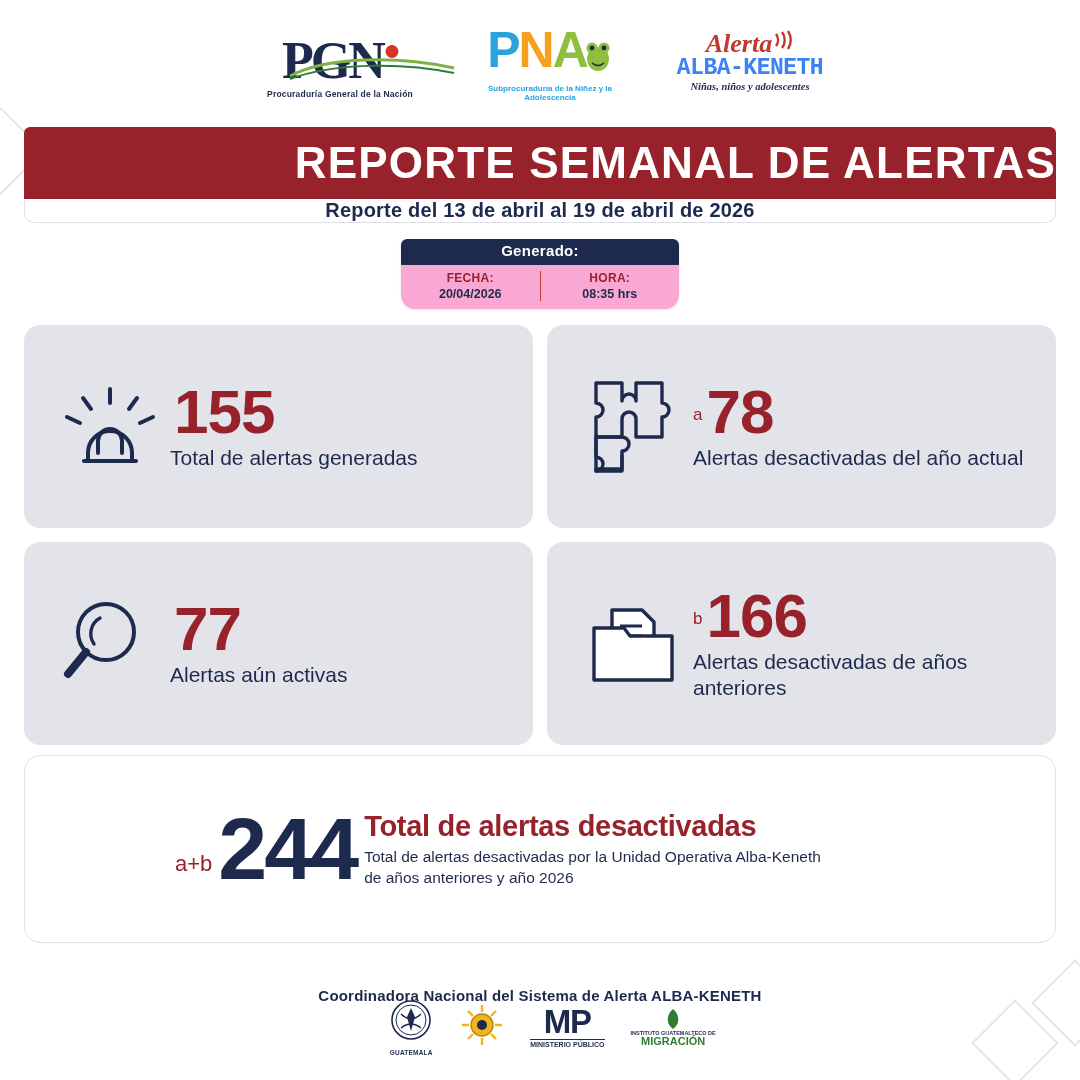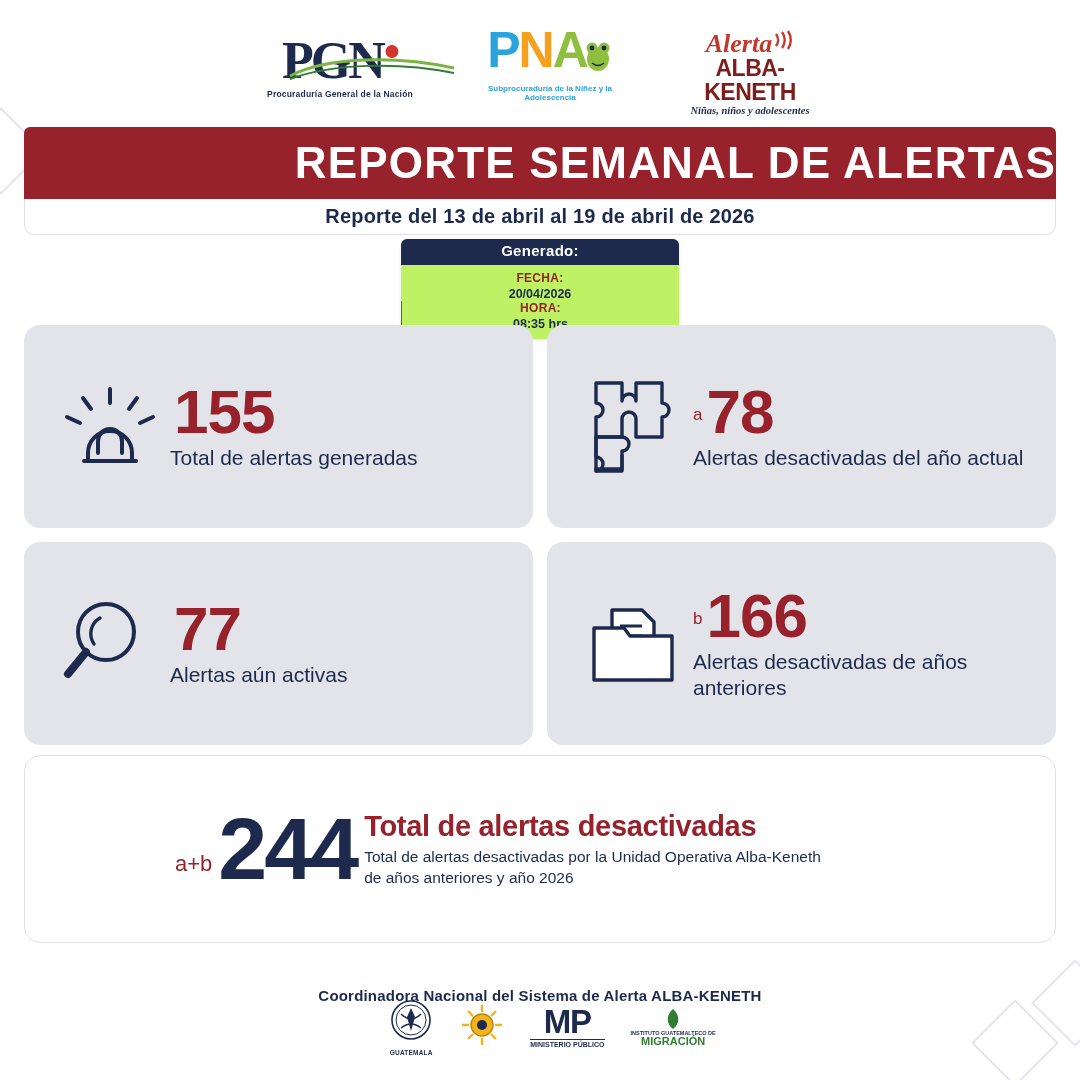--- a/index.html
+++ b/index.html
@@ -105,24 +105,24 @@
     line-height: 24px;
     position: relative;
     display: inline-block;
   }
   .aak-waves {
     display: inline-block;
     width: 22px; height: 20px;
     vertical-align: 2px;
   }
   .aak-main {
-    font-family: Liberation Sans, sans-serif;
+    font-family: Liberation Mono, monospace;
     font-weight: bold;
     font-size: 23px;
-    color: #7f1d1d;
+    color: #3b82f6;
     letter-spacing: -0.5px;
     line-height: 24px;
   }
   .aak-sub {
     font-family: "Liberation Serif", serif;
     font-style: italic;
     font-size: 10.5px;
     color: #1d2a4d;
     font-weight: bold;
     margin-top: 1px;
@@ -141,21 +141,21 @@
     color: #ffffff;
     font-size: 44px;
     font-weight: bold;
     letter-spacing: 1.2px;
     font-family: "Liberation Sans", sans-serif;
     text-shadow: 0 0 0 transparent;
   }
   .subtitle-bar {
     position: absolute;
     left: 24px; top: 199px;
-    width: 1032px; height: 36px;
+    width: 1032px; height: 24px;
     background: #ffffff;
     border: 1.5px solid #dfe1e6;
     border-top: none;
     border-radius: 0 0 10px 10px;
     display: flex; align-items: center; justify-content: center;
   }
   .subtitle-bar span {
     color: #1d2a4d;
     font-size: 20px;
     font-weight: bold;
@@ -176,23 +176,22 @@
     background: #1d2a4d;
     color: #ffffff;
     text-align: center;
     font-size: 15px;
     font-weight: bold;
     padding: 3px 0 6px;
     letter-spacing: 0.3px;
   }
   .gen-body {
     display: flex;
-    background: #bef264;
+    background: #f9a8d4;
     padding: 6px 0 8px;
-    flex-direction: column;
   }
   .gen-col {
     flex: 1;
     text-align: center;
   }
   .gen-col.divided { border-left: 1.5px solid #c0392b; }
   .gen-label {
     font-size: 12px;
     font-weight: bold;
     color: #97222b;

